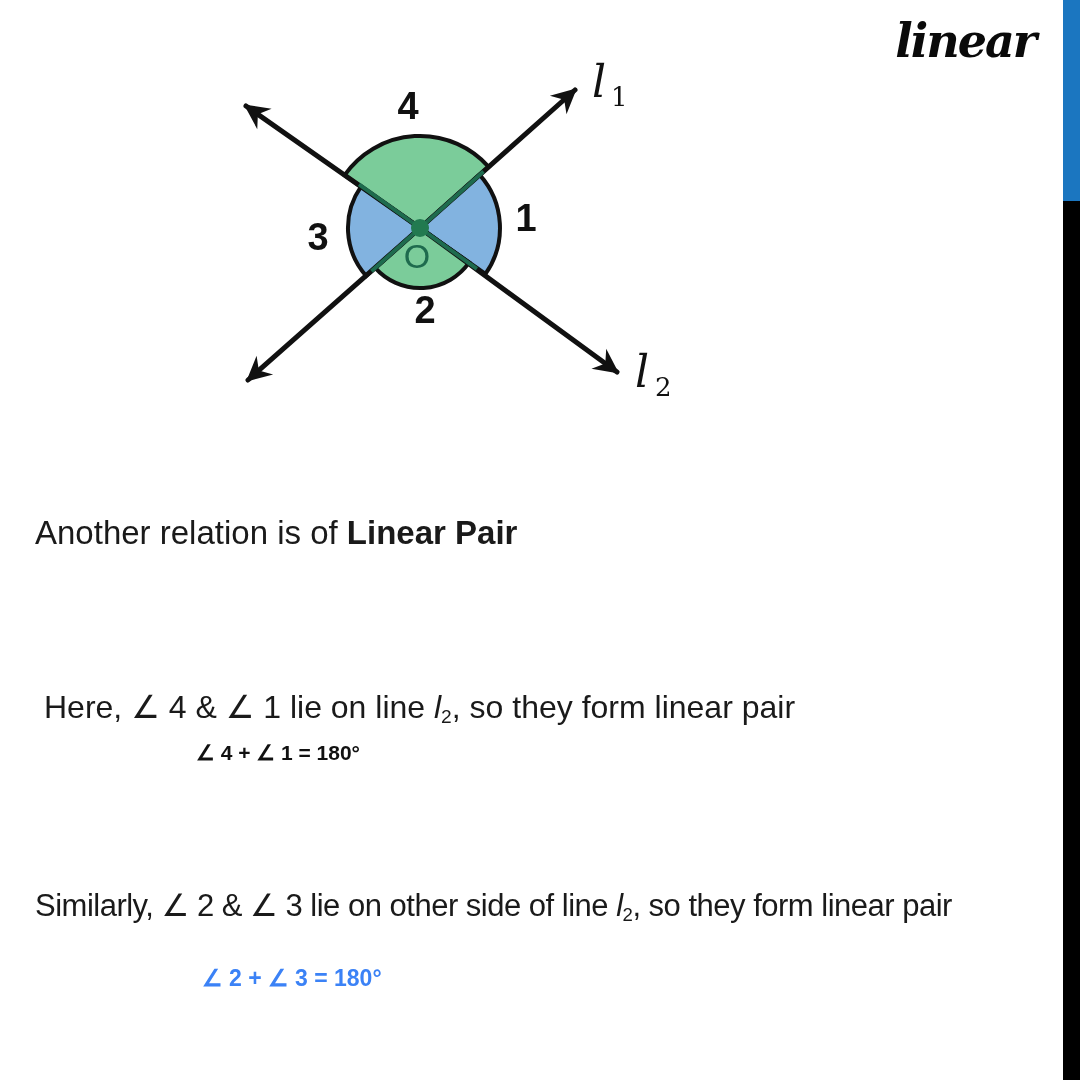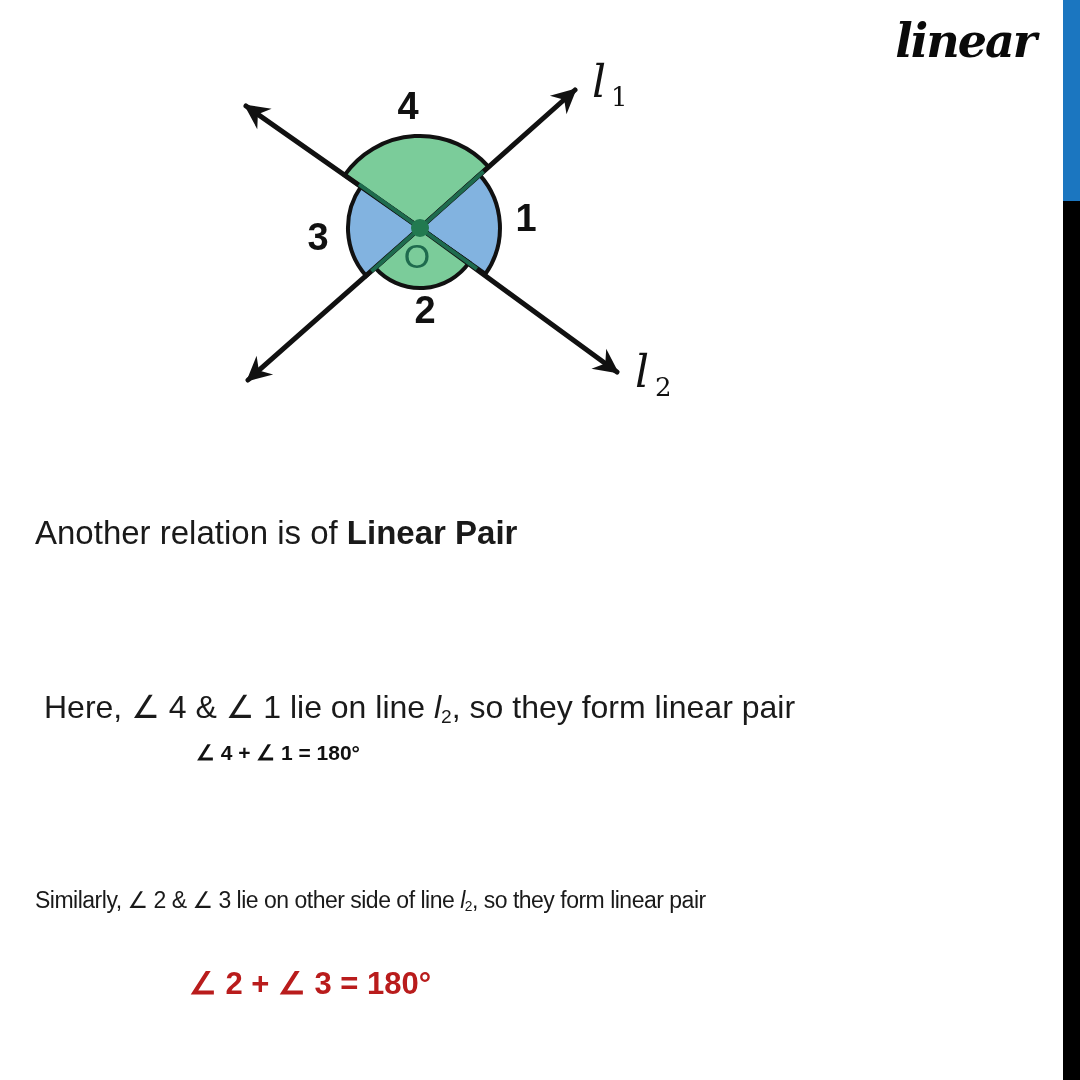--- a/index.html
+++ b/index.html
@@ -13,22 +13,22 @@
   .logo{
     position:absolute;top:14px;right:45px;
     font-family:"DejaVu Serif",serif;font-style:italic;font-weight:bold;
     font-size:46px;letter-spacing:-2px;color:#0a0a0a;
   }
   .diagram-svg{position:absolute;left:0;top:0;}
   .tline{position:absolute;color:#1a1a1a;white-space:nowrap;font-size:32px;}
   .t-intro{left:35px;top:514px;font-size:33px;}
   .t-here{left:35px;top:688px;margin-left:9px;}
   .t-eq1{left:196px;top:741px;font-size:21px;font-weight:bold;color:#111;}
-  .t-sim{left:35px;top:887px;font-size:23px;letter-spacing:-0.5px;}
-  .t-eq2{left:189px;top:965px;font-size:31px;font-weight:bold;color:#b91c1c;}
+  .t-sim{left:35px;top:887px;font-size:31px;letter-spacing:-0.5px;}
+  .t-eq2{left:202px;top:965px;font-size:23px;font-weight:bold;color:#3b82f6;}
   .bold{font-weight:bold;}
   .lit{font-style:italic;}
   .sub{font-size:0.6em;position:relative;top:0.25em;}
   .ang-label{font-family:"Liberation Sans",sans-serif;font-weight:bold;font-size:38px;fill:#111;}
   .o-label{font-family:"Liberation Sans",sans-serif;font-size:34px;}
   .lmath{font-family:"DejaVu Serif",serif;font-style:italic;font-size:44px;fill:#111;}
   .lmath-sub{font-family:"DejaVu Serif",serif;font-size:26px;fill:#111;}
 </style>
 </head>
 <body>

